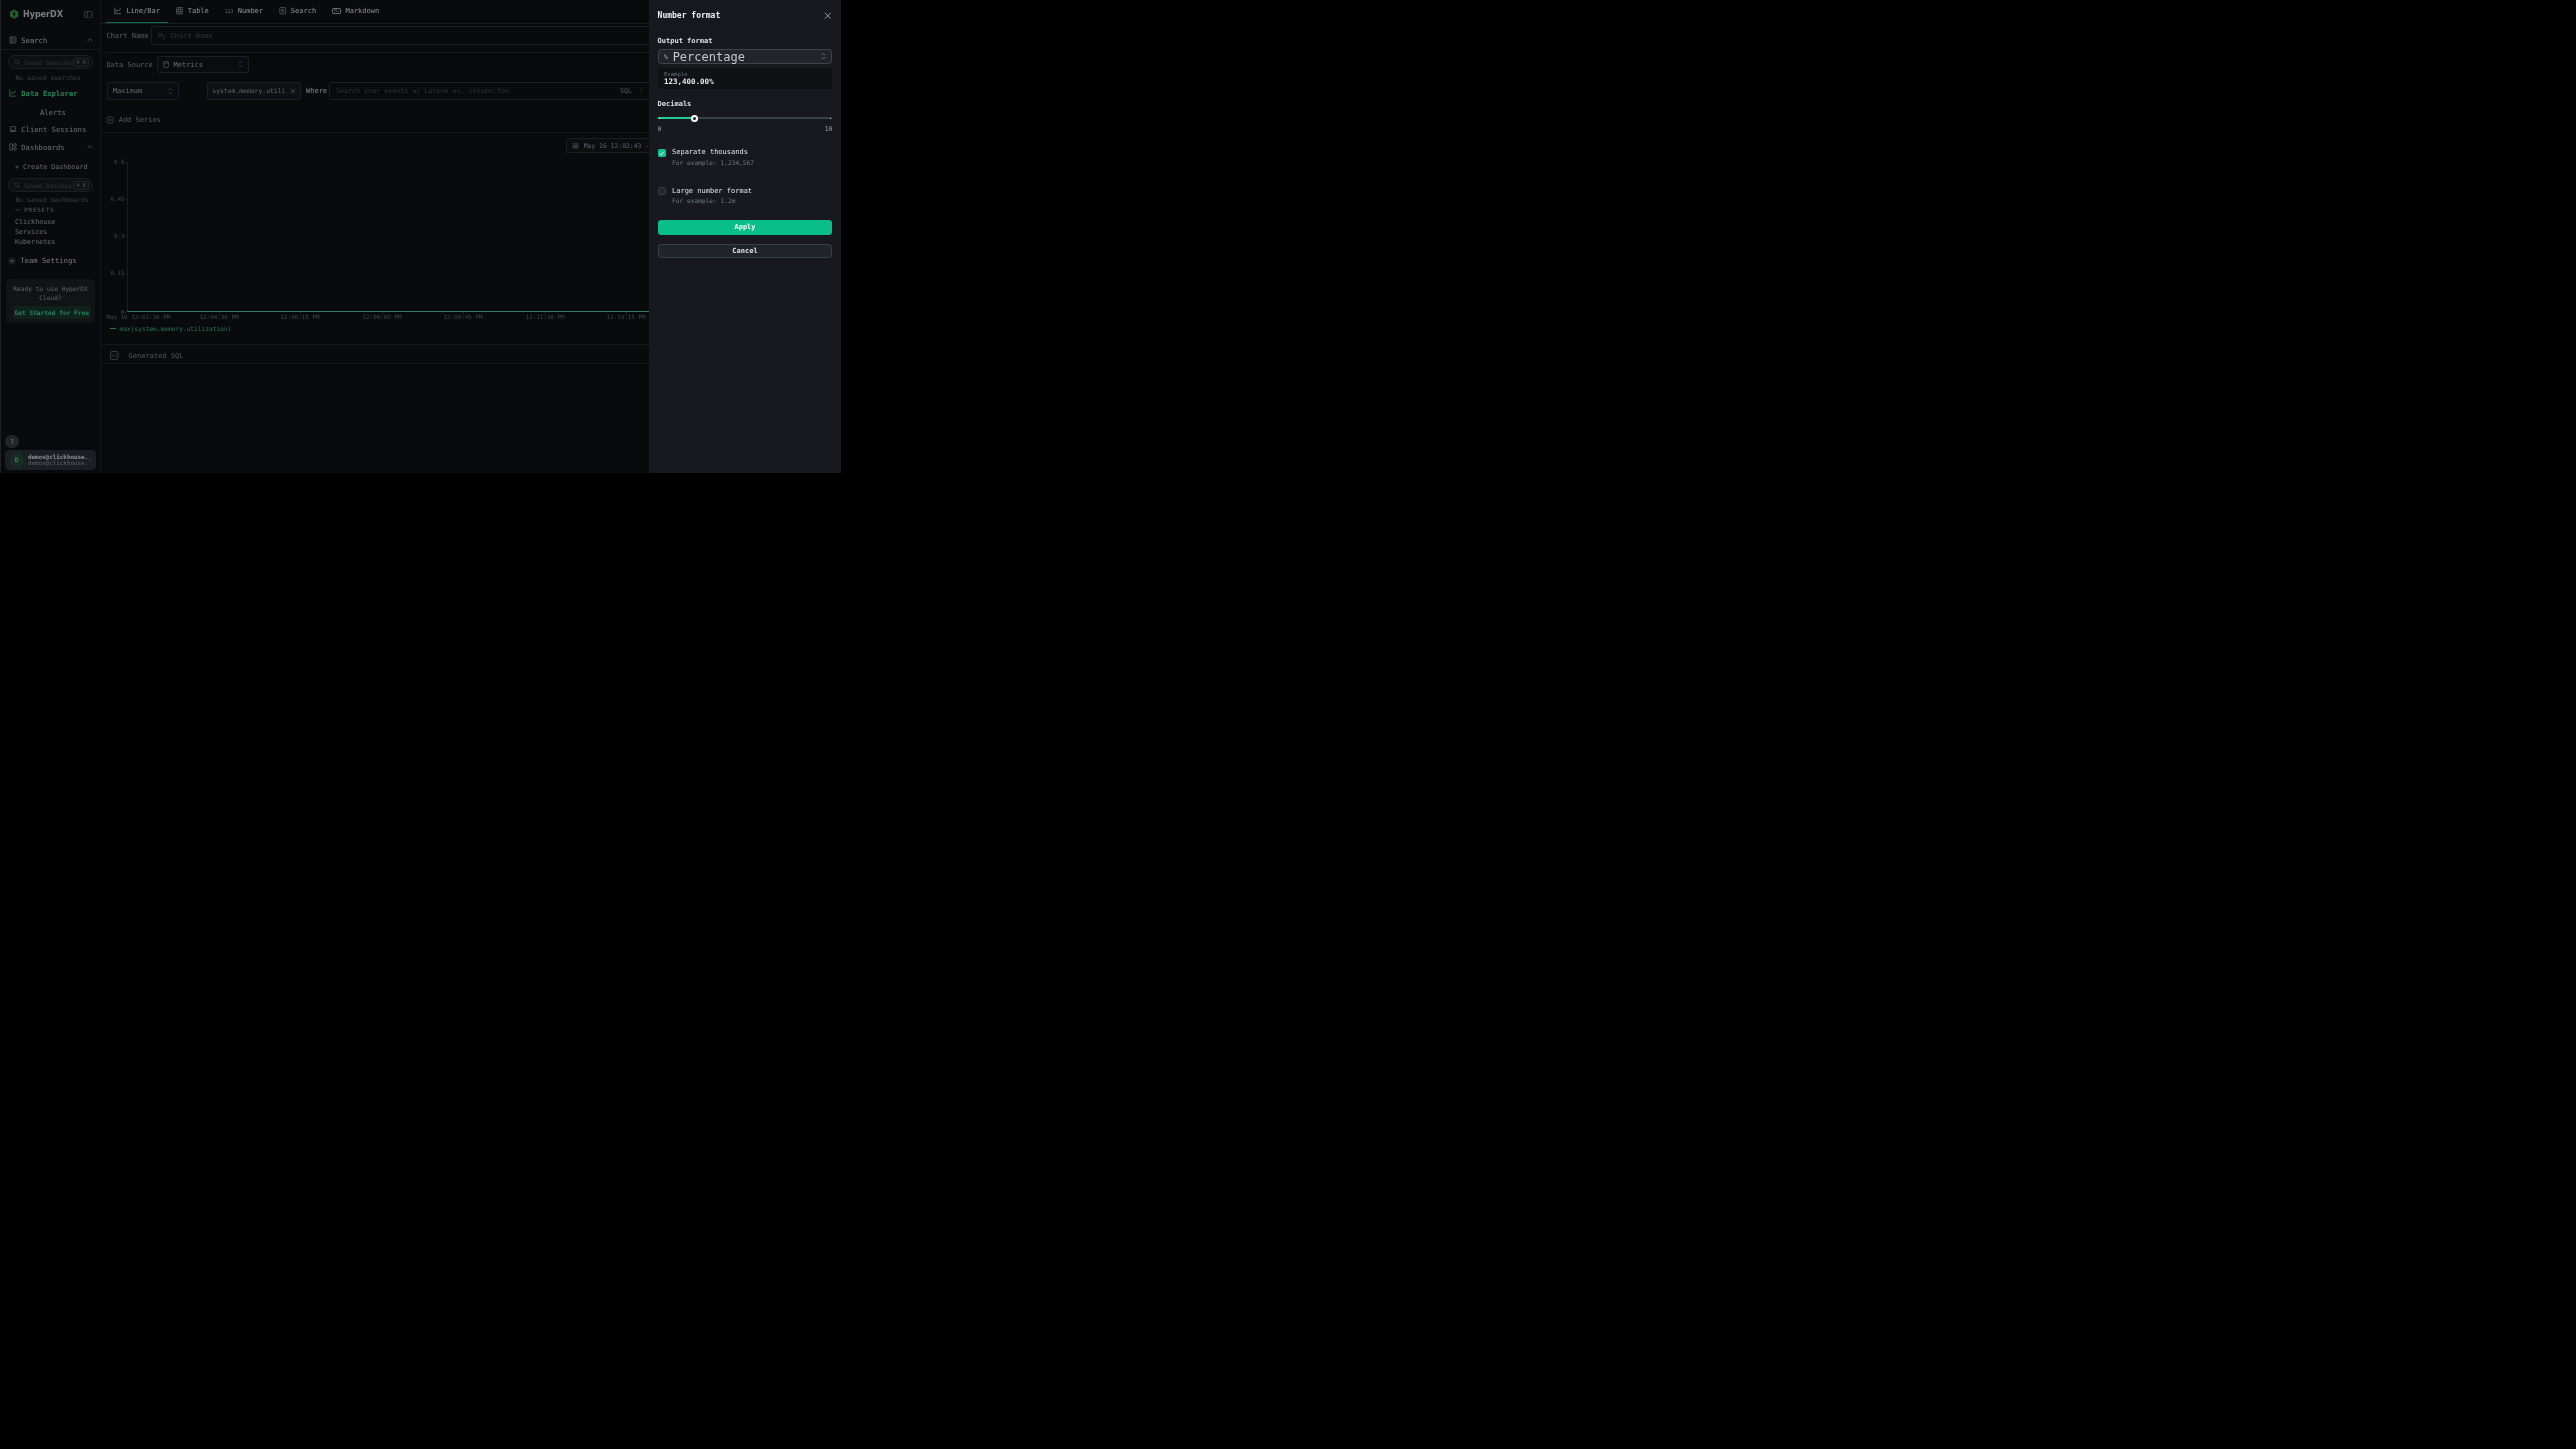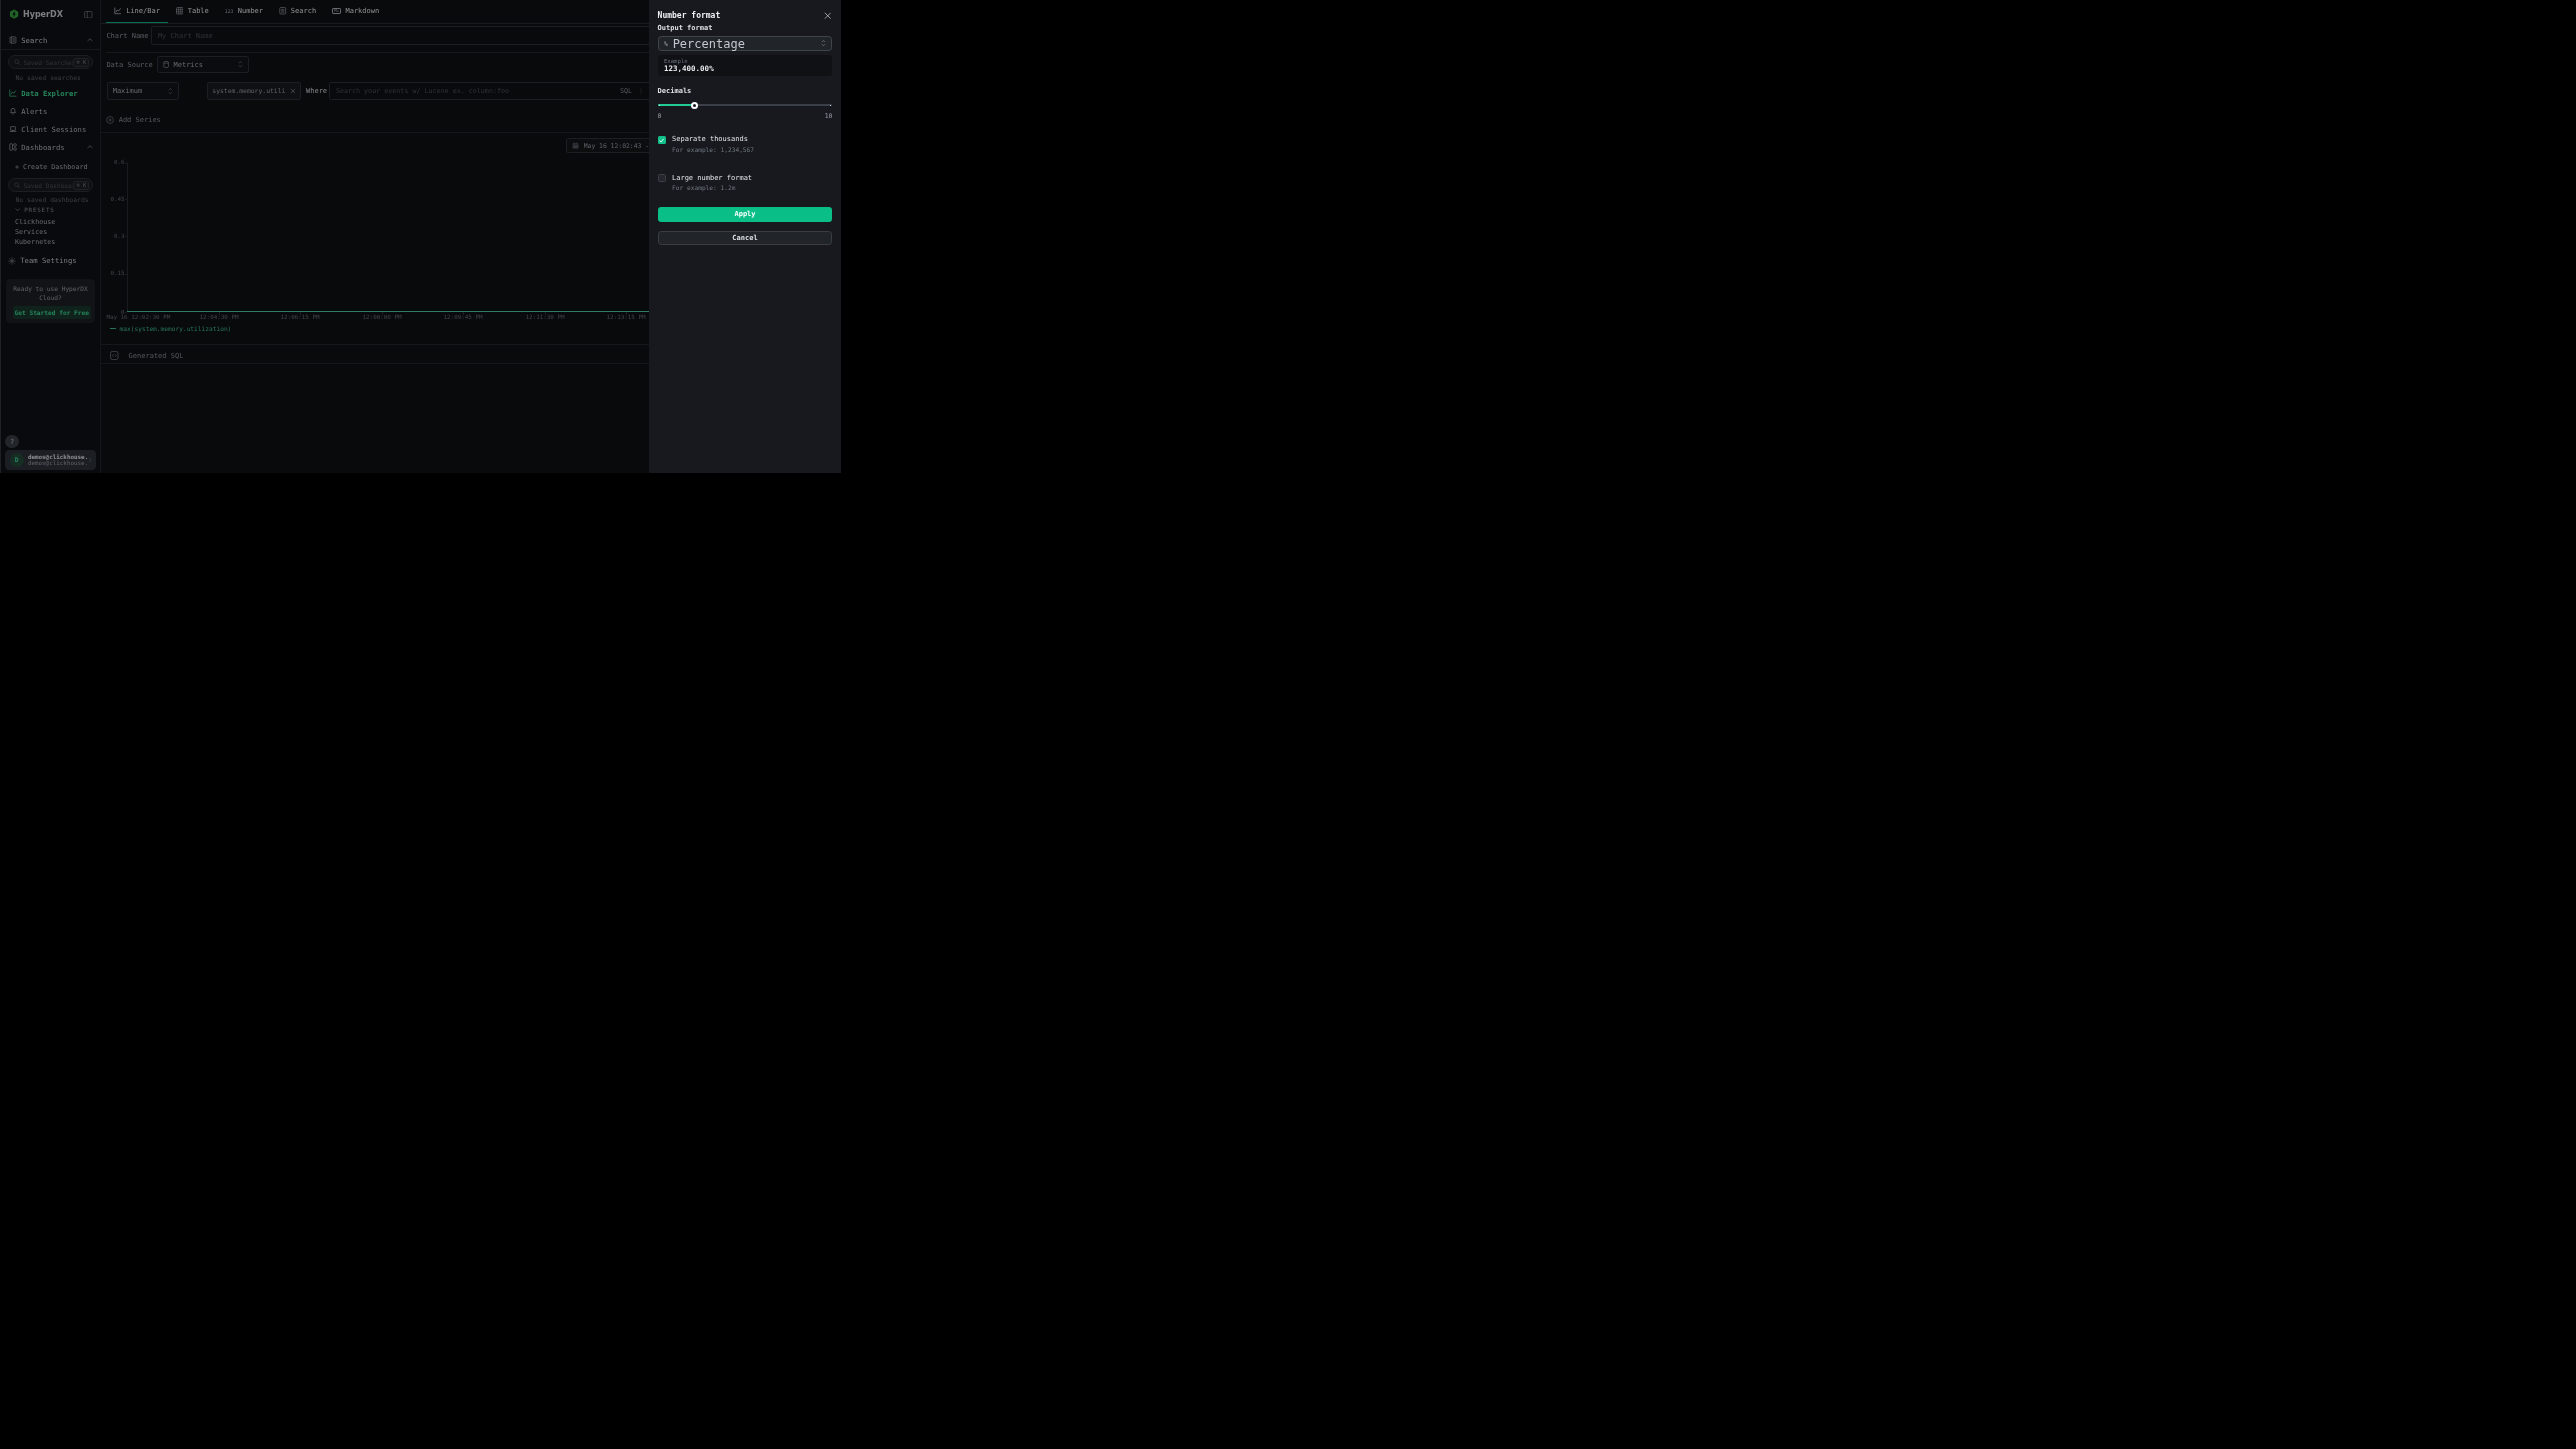--- a/index.html
+++ b/index.html
@@ -20,21 +20,21 @@
   .pill { left:7px; right:7px; height:14px; border:0.5px solid #2e3239; background:#181b20; border-radius:7px; display:flex; align-items:center; padding:0 2.7px 0 4.8px; }
   .pill input { flex:1; min-width:0; background:transparent; border:none; outline:none; font-family:inherit; font-size:6.2px; color:#aab0ba; margin-left:3.2px; }
   .pill input::placeholder { color:#4e545e; }
   .kbd { font-size:5.4px; color:#7d838d; border:0.5px solid #34383f; background:#1d2025; border-radius:2.1px; padding:0.5px 2.1px; white-space:nowrap; }
   .pill1 { top:55px; } .pill2 { top:178px; }
   .sb-empty { color:#5e6570; font-size:6.4px; padding-left:14.5px; }
   .empty1 { top:74px; } .empty2 { top:196px; }
   .nav-item { height:10.7px; display:flex; align-items:center; padding:0 7.5px; font-size:7.2px; color:#b5bcc6; cursor:pointer; }
   .nav-item .lbl { margin-left:4.8px; flex:1; }
   .nav-item.active { color:#3ddc97; font-weight:bold; }
-  .nav-0 { top:88px; } .nav-1 { top:106px; } .nav-2 { top:124px; } .nav-3 { top:142px; }
+  .nav-0 { top:88px; } .nav-1 { top:106px;flex-direction:column; } .nav-2 { top:124px; } .nav-3 { top:142px; }
   .create-dash { top:163px; padding-left:14px; font-size:6.7px; color:#aab0ba; }
   .presets-hdr { top:207px; padding-left:14px; display:flex; align-items:center; gap:3.8px; font-size:5.9px; letter-spacing:0.8px; color:#8a909a; }
   .preset-item { padding-left:14px; font-size:6.7px; color:#a9afb9; }
   .preset-0 { top:218px; } .preset-1 { top:228px; } .preset-2 { top:238px; }
   .team-row { top:256px; height:9.7px; display:flex; align-items:center; padding:0 7px; font-size:7.2px; color:#c3c8d0; }
   .team-row .lbl { margin-left:4.3px; }
   .cloud-box { top:279px; left:5.4px; right:5.4px; height:44px; background:#1d2026; border-radius:4.3px; padding:5.4px 6.4px; }
   .cloud-text { text-align:center; font-size:6.2px; color:#9aa0aa; line-height:9px; }
   .cloud-btn { margin:3.8px auto 0; width:78px; height:13px; background:#1b3a2f; border-radius:2.7px; display:flex; align-items:center; justify-content:center; color:#3ddc97; font-size:6.2px; font-weight:bold; cursor:pointer; }
   .help-btn { top:435px; left:4.3px; width:13.4px; height:13.4px; border-radius:50%; background:#3a3e46; color:#c5cad2; font-size:7px; display:flex; align-items:center; justify-content:center; cursor:pointer; }
@@ -87,21 +87,21 @@
   .div3 { left:0; right:0; top:344px; height:0.5px; background:#24272d; }
   .gen-sql { left:9px; top:348px; height:15px; display:flex; align-items:center; gap:10px; font-size:7px; color:#8b919b; cursor:pointer; }
   .div4 { left:0; right:0; top:363px; height:0.5px; background:#24272d; }
 
   
   .overlay { position:absolute; inset:0; background:rgba(0,0,0,0.40); z-index:50; }
   .panel { position:absolute; right:0; top:0; bottom:0; width:192px; background:#17191e; z-index:100; padding:10.7px 8.6px; }
   .panel-head { display:flex; align-items:center; justify-content:space-between; }
   .panel-title { font-size:8px; font-weight:bold; color:#edeff2; }
   .close-btn { width:9.7px; height:9.7px; cursor:pointer; display:flex; align-items:center; justify-content:center; }
-  .fmt-label { margin-top:4px; font-size:7px; font-weight:bold; color:#dde0e5; }
+  .fmt-label { margin-top:17px; font-size:7px; font-weight:bold; color:#dde0e5; }
   .fmt-select { margin-top:3.8px; height:15px; border:0.5px solid #3f444d; border-radius:3.2px; background:#212429; display:flex; align-items:center; gap:4.8px; padding:0 5.4px; cursor:pointer; }
   .fmt-select .pct { font-size:6.4px; color:#9aa0a8; }
   .fmt-select .val { flex:1; font-size:12px; color:#c3c8cf; }
   .example-box { margin-top:3.8px; height:21.5px; background:#0f1114; border-radius:3.2px; padding:2.7px 6.4px; }
   .example-lbl { font-size:5.6px; color:#6b7280; }
   .example-val { font-size:7.5px; font-weight:bold; color:#e8eaed; margin-top:0.5px; }
   .dec-label { margin-top:10.2px; font-size:7px; font-weight:bold; color:#dde0e5; }
   .slider { position:relative; margin-top:7px; height:7.5px; cursor:pointer; }
   .slider .track { position:absolute; left:0; right:0; top:2.7px; height:2.1px; border-radius:1.1px; background:#3a3f48; }
   .slider .fill { position:absolute; left:0; top:2.7px; width:21%; height:2.1px; border-radius:1.1px; background:#22cd95; }

